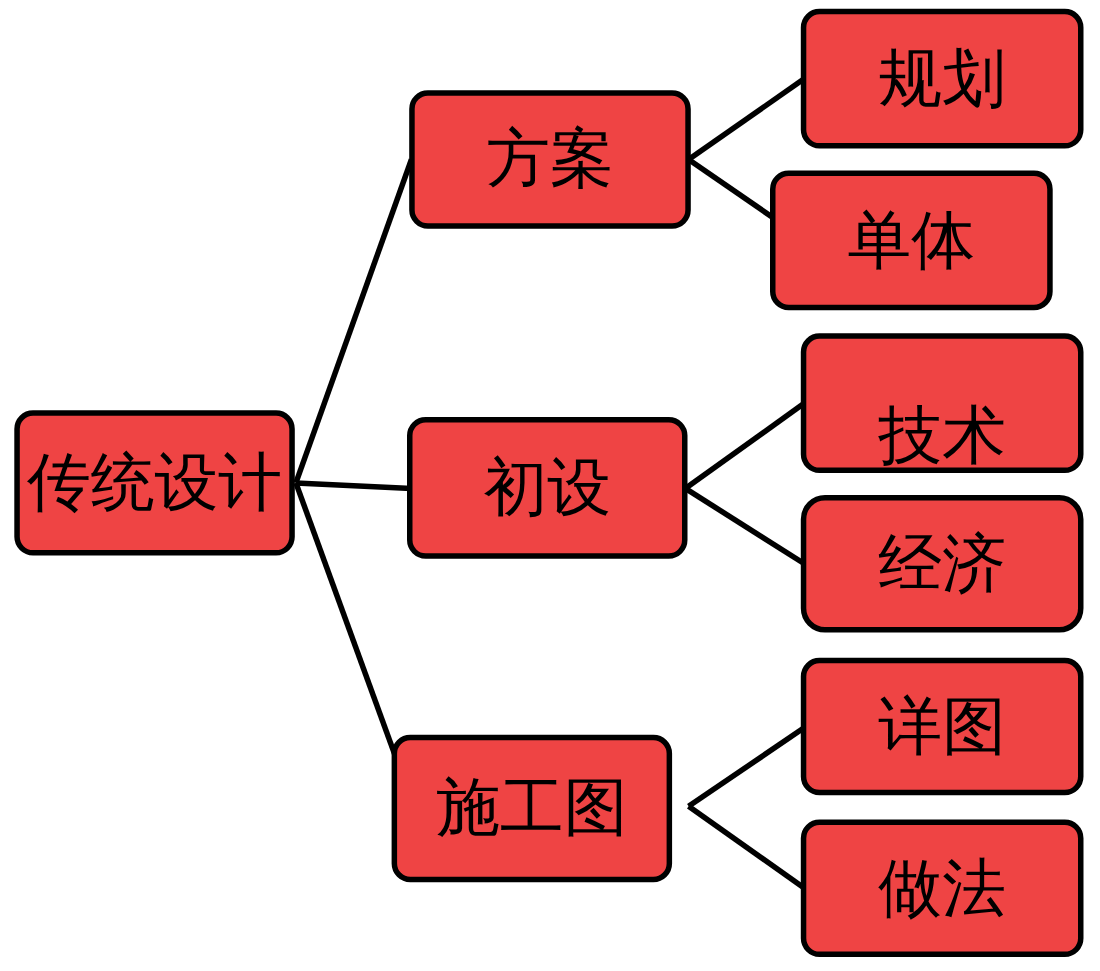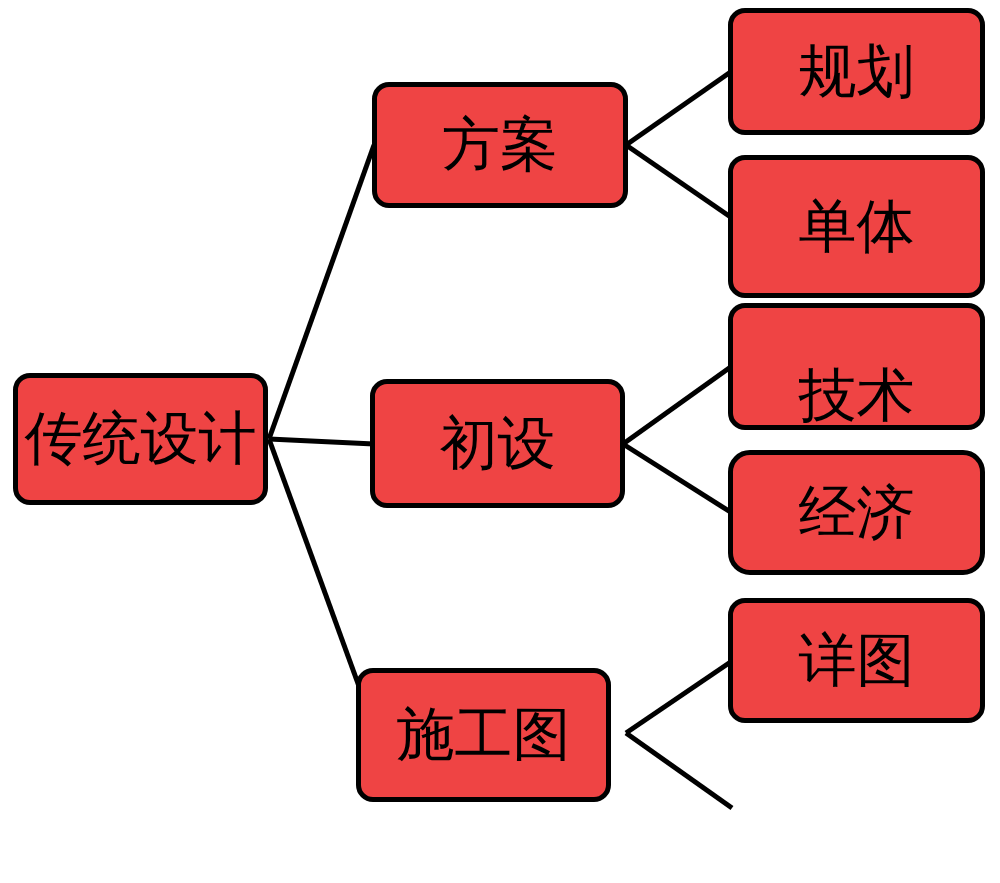--- a/index.html
+++ b/index.html
@@ -41,21 +41,21 @@
     font-size: 58px;
     line-height: 1;
     white-space: nowrap;
   }
   
   .node-root      { left: 13px;  top: 373px; width: 255px; height: 132px; }
   .node-fangan    { left: 372px; top: 82px;  width: 256px; height: 126px; }
   .node-chushe    { left: 370px; top: 379px; width: 255px; height: 129px; }
   .node-shigongtu { left: 356px; top: 668px; width: 255px; height: 134px; }
   .node-guihua    { left: 728px; top: 8px;   width: 257px; height: 127px; }
-  .node-danti     { left: 728px; top: 155px; width: 257px; height: 143px; }
+  .node-danti     { left: 700px; top: 155px; width: 257px; height: 127px; }
   .node-jishu     { left: 728px; top: 303px; width: 257px; height: 127px; align-items: flex-end; }
   .node-jingji    { left: 728px; top: 450px; width: 257px; height: 125px; border-radius: 22px; }
   .node-xiangtu   { left: 728px; top: 598px; width: 257px; height: 125px; }
   .node-zuofa     { left: 728px; top: 745px; width: 257px; height: 125px; }
 </style>
 </head>
 <body>
 
 <div class="canvas">
 
@@ -100,14 +100,17 @@
   </div>
 
   <div class="node node-jingji">
     <span>经济</span>
   </div>
 
   <div class="node node-xiangtu">
     <span>详图</span>
   </div>
 
+  <div class="node node-zuofa">
+    <span>做法</span>
+  </div>
 
 </div>
 
 </body></html>

